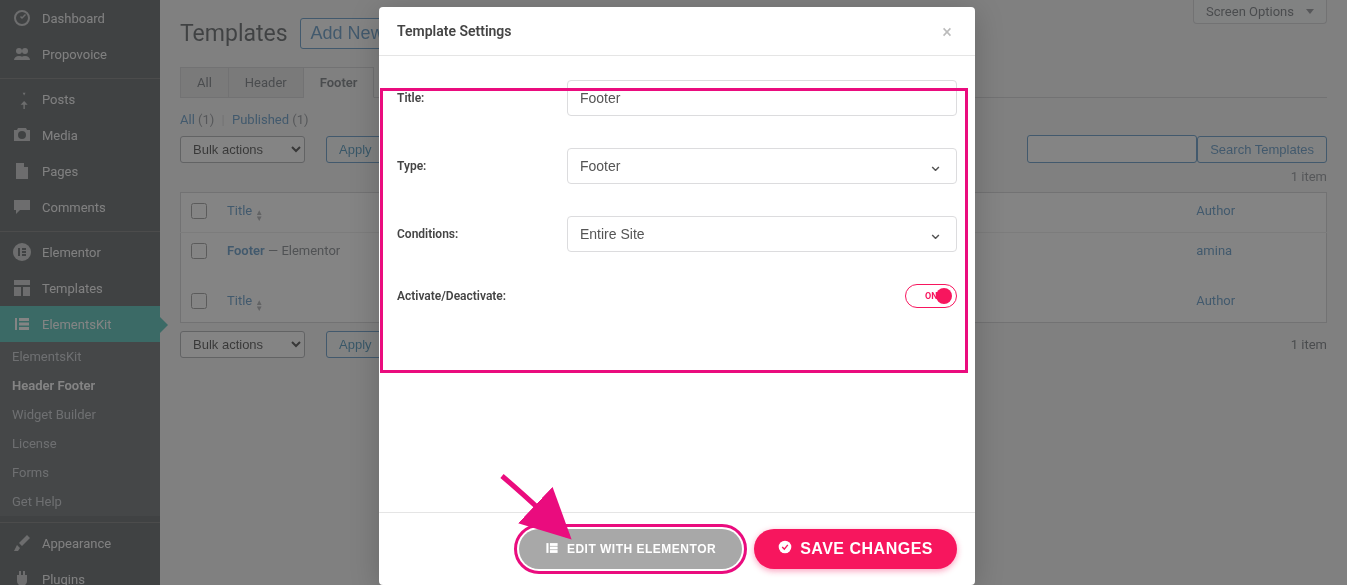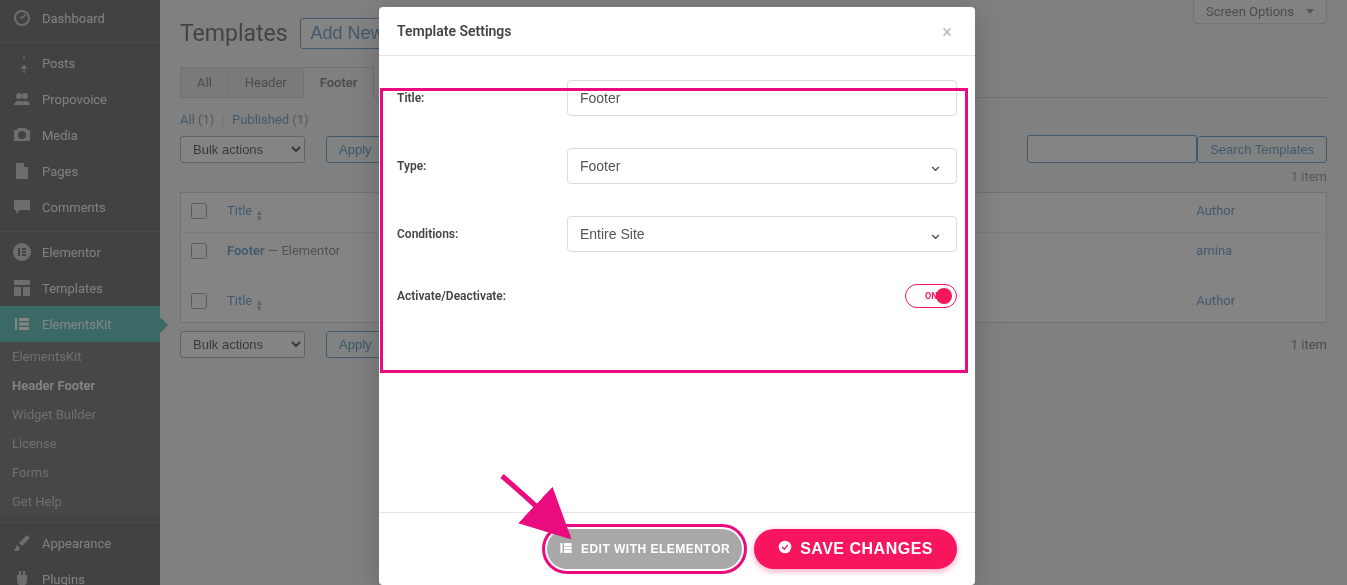--- a/index.html
+++ b/index.html
@@ -64,21 +64,21 @@
 .form-label { width: 170px; font-weight: 600; color: #444; font-size: 12px; }
 .form-input { flex: 1; border: 1px solid #dcdcde; border-radius: 4px; padding: 9px 12px; font-size: 14px; color: #555; }
 .form-select { flex: 1; border: 1px solid #dcdcde; border-radius: 4px; padding: 9px 12px; font-size: 14px; color: #555; appearance: none; background: #fff; }
 .select-wrap { position: relative; flex: 1; display: flex; }
 .select-wrap::after { content: '⌄'; position: absolute; right: 14px; top: 6px; color: #555; font-size: 18px; pointer-events: none; }
 .toggle-row { display: flex; align-items: center; justify-content: space-between; }
 .toggle { width: 52px; height: 24px; background: #fff; border: 1px solid #f7165e; border-radius: 12px; position: relative; display: flex; align-items: center; padding: 0 19px; cursor: pointer; }
 .toggle-label { font-size: 9px; color: #f7165e; font-weight: 700; }
 .toggle-thumb { width: 16px; height: 16px; background: #f7165e; border-radius: 50%; position: absolute; right: 4px; }
 .modal-footer { border-top: 1px solid #e5e5e5; padding: 16px 18px; display: flex; justify-content: flex-end; gap: 12px; align-items: center; }
-.btn-edit { background: #a8a8a8; color: #fff; border: none; padding: 0 12px; border-radius: 22px; font-size: 12px; font-weight: 700; letter-spacing: 0.5px; cursor: pointer; height: 40px; display: flex; align-items: center; gap: 8px; }
+.btn-edit { background: #a8a8a8; color: #fff; border: none; padding: 0 26px; border-radius: 22px; font-size: 12px; font-weight: 700; letter-spacing: 0.5px; cursor: pointer; height: 40px; display: flex; align-items: center; gap: 8px; }
 .btn-edit-highlight { outline: 3px solid #ea0c7e; outline-offset: 2px; border-radius: 22px; }
 .btn-save { background: #f7165e; color: #fff; border: none; padding: 0 24px; border-radius: 22px; font-size: 16px; font-weight: 700; letter-spacing: 0.5px; cursor: pointer; height: 40px; display: flex; align-items: center; gap: 8px; box-shadow: 0 2px 6px rgba(247,22,94,0.4); }
 
 
 .arrow-svg { position: absolute; left: 490px; top: 470px; width: 110px; height: 80px; pointer-events: none; }
 
 .tri-down { display: inline-block; width: 0; height: 0; border-left: 4px solid transparent; border-right: 4px solid transparent; border-top: 5px solid #646970; margin-left: 6px; }
 </style>
 </head>
 <body>
@@ -86,37 +86,37 @@
 <div class="sidebar">
   <ul class="menu">
     <li class="menu-item">
       <span class="menu-icon">
           <svg viewBox="0 0 20 20" fill="currentColor">
             <path d="M10 2a8 8 0 100 16 8 8 0 000-16zm0 14a6 6 0 116-6 6 6 0 01-6 6zm1-6l3-3-1-1-3 3-1-1-1 1 2 2z"></path>
           </svg>
         </span>
       <span>Dashboard</span>
     </li>
-    <li class="menu-item sep">
-      <span class="menu-icon">
-          <svg viewBox="0 0 20 20" fill="currentColor">
-            <path d="M11 2l6 6-3 1-4 4v5l-2-2-4 4-1-1 4-4-2-2h5l4-4 1-3z" transform="rotate(-45 10 10)"></path>
-          </svg>
-        </span>
-      <span>Posts</span>
-    </li>
     <li class="menu-item">
       <span class="menu-icon">
           <svg viewBox="0 0 20 20" fill="currentColor">
             <circle cx="7" cy="7" r="3"></circle>
             <circle cx="13" cy="7" r="3"></circle>
             <path d="M2 16c0-2 2-4 5-4s5 2 5 4zm6 0c0-2 2-4 5-4s5 2 5 4z"></path>
           </svg>
         </span>
       <span>Propovoice</span>
+    </li>
+    <li class="menu-item sep">
+      <span class="menu-icon">
+          <svg viewBox="0 0 20 20" fill="currentColor">
+            <path d="M11 2l6 6-3 1-4 4v5l-2-2-4 4-1-1 4-4-2-2h5l4-4 1-3z" transform="rotate(-45 10 10)"></path>
+          </svg>
+        </span>
+      <span>Posts</span>
     </li>
     <li class="menu-item">
       <span class="menu-icon">
           <svg viewBox="0 0 20 20" fill="currentColor">
             <path d="M2 5h3l1-2h8l1 2h3v11H2zm8 9a4 4 0 100-8 4 4 0 000 8z"></path>
           </svg>
         </span>
       <span>Media</span>
     </li>
     <li class="menu-item">

